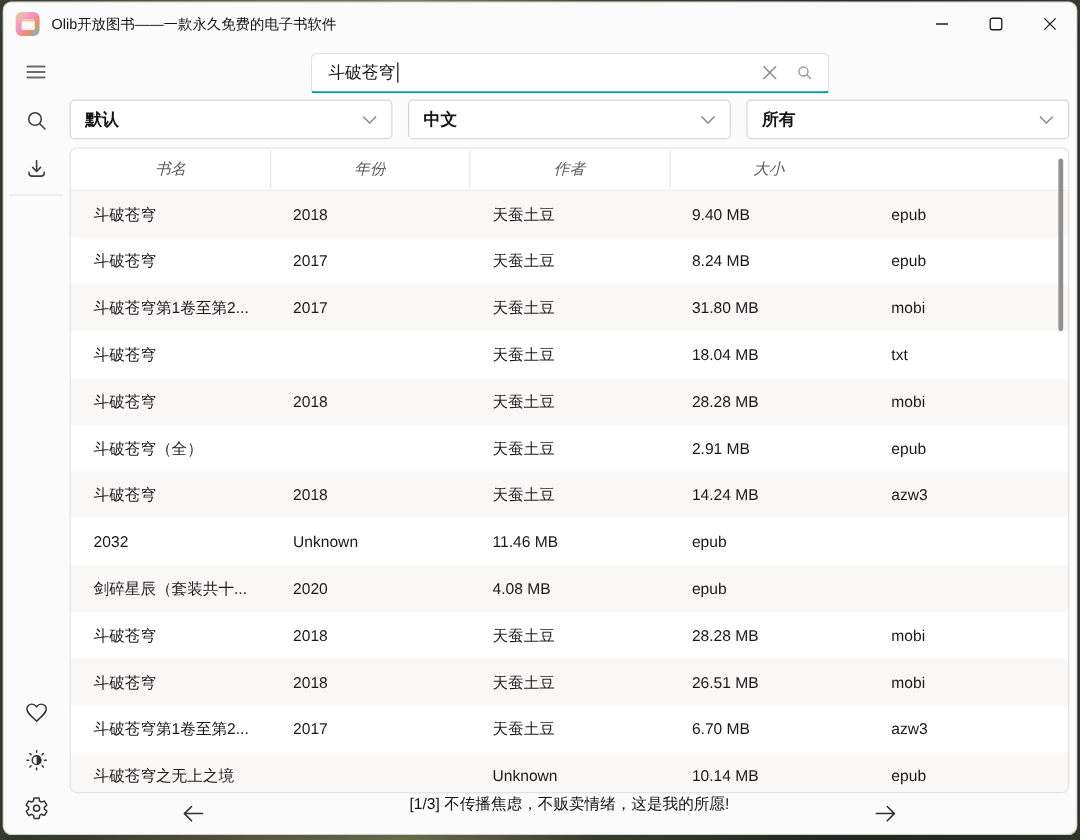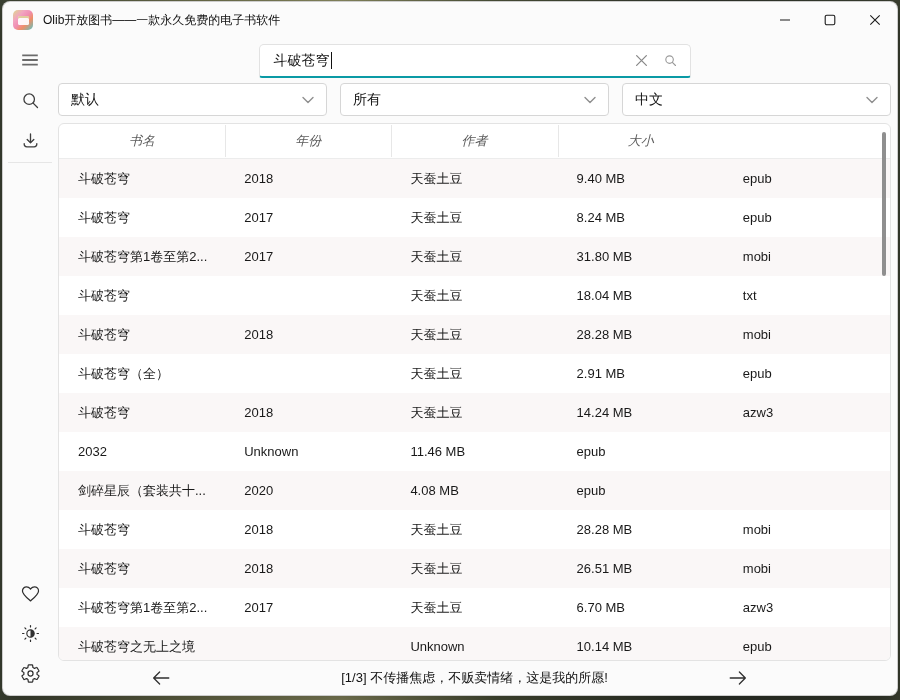--- a/index.html
+++ b/index.html
@@ -49,38 +49,38 @@
   }
   .search-text{font-size:14px;color:#141414;white-space:nowrap;}
   .caret{width:1.5px;height:17px;background:#111;margin-left:1px;animation:blink 1s steps(1) infinite;}
   @keyframes blink{0%,55%{opacity:1}56%,100%{opacity:0}}
   .search-clear{position:absolute;right:42px;top:0;bottom:0;display:grid;place-items:center;background:none;border:none;cursor:pointer;color:#8a8a8a;}
   .search-mag{position:absolute;right:12px;top:0;bottom:0;display:grid;place-items:center;background:none;border:none;cursor:pointer;color:#9a9a9a;}
   
   .filter-row{margin-top:5px;display:flex;gap:13px;height:33px;flex:0 0 auto;}
   .dropdown{
     flex:1;background:#fff;border:1px solid #d6d6d6;border-radius:4px;
-    display:flex;align-items:center;padding:0 12px;cursor:pointer;min-width:0;
+    display:flex;align-items:center;padding:0 12px;cursor:pointer;min-width:0;font-weight:bold;
   }
   .dropdown .dd-value{font-size:14px;color:#141414;}
   .dropdown .dd-chevron{margin-left:auto;color:#8f8f8f;display:grid;place-items:center;}
   
   .table{
     margin-top:7px;height:538px;background:#fff;border:1px solid #e3e3e3;border-radius:6px;
     overflow:hidden;position:relative;flex:0 0 auto;
   }
   .thead{height:35px;display:grid;grid-template-columns:repeat(5,1fr);align-items:center;border-bottom:1px solid #ececec;font-style:italic;}
   .th{font-size:13px;color:#5c5c5c;text-align:center;position:relative;}
   .th + .th::before{content:"";position:absolute;left:0;top:-7px;bottom:-7px;width:1px;background:#e7e7e7;}
   .trow{height:39px;display:grid;grid-template-columns:repeat(5,1fr);align-items:center;cursor:pointer;}
   .trow.stripe{background:var(--row-stripe);}
   .td{font-size:13px;color:#191919;padding-left:19px;white-space:nowrap;overflow:hidden;}
   .scroll-thumb{position:absolute;top:8px;right:4px;width:4px;height:144px;background:var(--scrollbar);border-radius:2px;cursor:pointer;}
   
-  .pager{flex:1;position:relative;display:flex;align-items:center;justify-content:center;}
+  .pager{flex:1;position:relative;display:flex;justify-content:center;}
   .pager-text{font-size:13px;color:#111;}
   .pager-btn{position:absolute;top:50%;transform:translateY(-50%);background:none;border:none;cursor:pointer;color:#2f2f2f;display:grid;place-items:center;}
   .pager-prev{left:92px;}
   .pager-next{right:142px;}
 </style>
 </head>
 <body>
 
 <div class="desktop">
   <div class="window">
@@ -179,29 +179,29 @@
         <div class="filter-row">
           <div class="dropdown">
             <span class="dd-value">默认</span>
             <span class="dd-chevron">
               <svg width="12" height="8" viewBox="0 0 12 8">
                   <path d="M1 1.5l5 5 5-5" stroke="currentColor" stroke-width="1.4" fill="none" stroke-linecap="round" stroke-linejoin="round"></path>
                 </svg>
             </span>
           </div>
           <div class="dropdown">
-            <span class="dd-value">所有</span>
+            <span class="dd-value">中文</span>
             <span class="dd-chevron">
               <svg width="12" height="8" viewBox="0 0 12 8">
                   <path d="M1 1.5l5 5 5-5" stroke="currentColor" stroke-width="1.4" fill="none" stroke-linecap="round" stroke-linejoin="round"></path>
                 </svg>
             </span>
           </div>
           <div class="dropdown">
-            <span class="dd-value">中文</span>
+            <span class="dd-value">所有</span>
             <span class="dd-chevron">
               <svg width="12" height="8" viewBox="0 0 12 8">
                   <path d="M1 1.5l5 5 5-5" stroke="currentColor" stroke-width="1.4" fill="none" stroke-linecap="round" stroke-linejoin="round"></path>
                 </svg>
             </span>
           </div>
         </div>
 
         <div class="table">
           <div class="thead">

